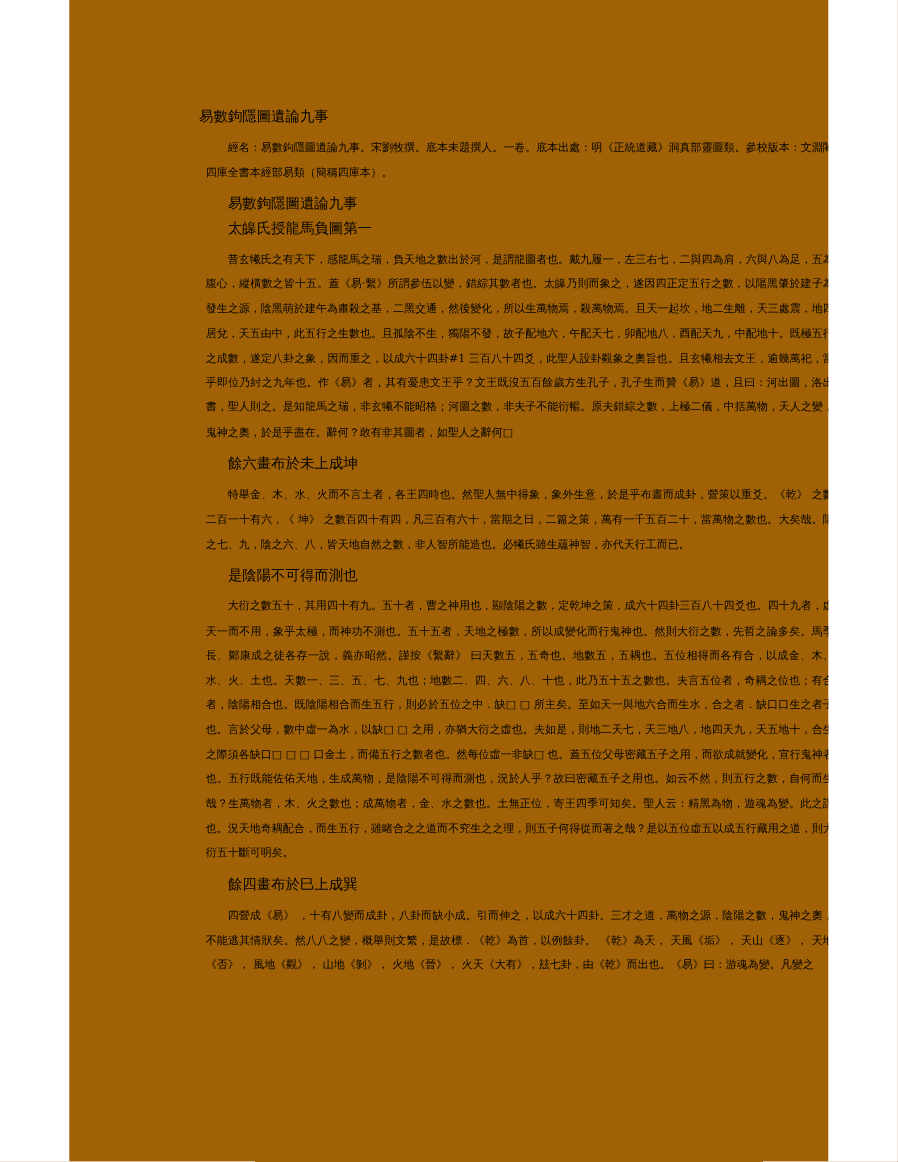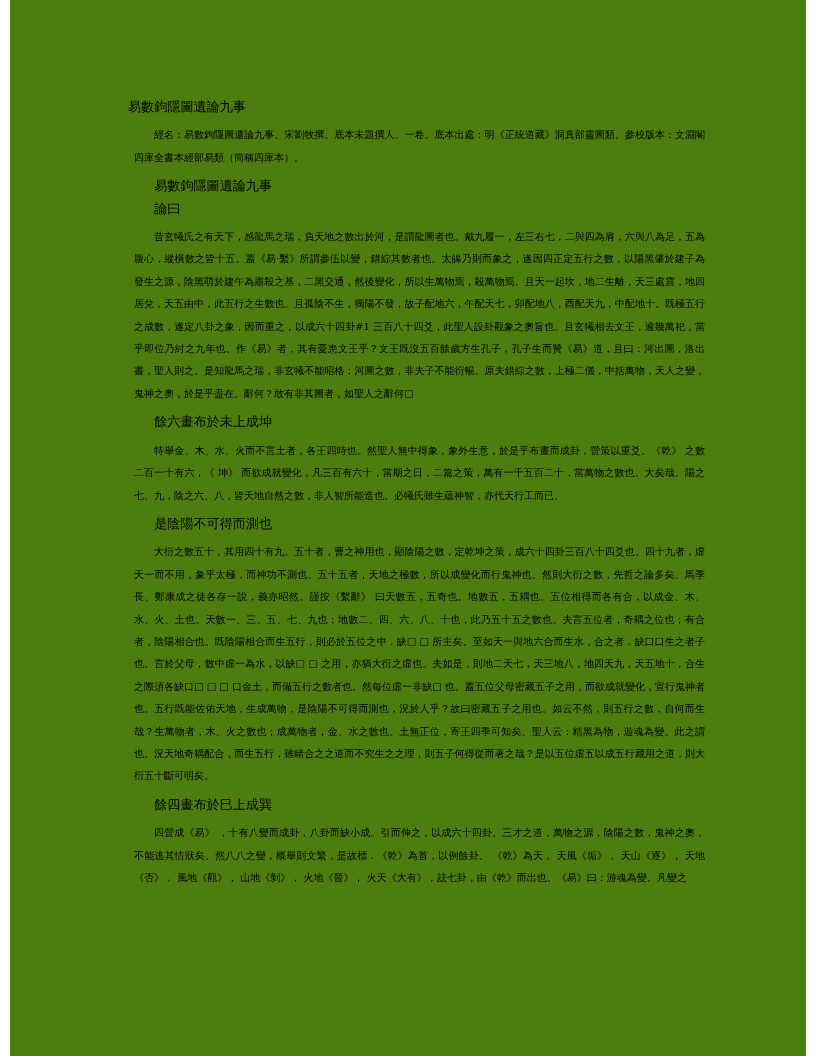--- a/index.html
+++ b/index.html
@@ -7,24 +7,24 @@
     margin: 0;
     padding: 0;
     background: #ffffff;
   }
   body {
     font-family: "DejaVu Serif", "Liberation Serif", serif;
     color: #000000;
   }
   .page {
     position: relative;
-    width: 796px;
+    width: 690px;
     height: 1056px;
     margin: 0 auto;
-    background: #4d7c0f;
+    background: #a16207;
     overflow: hidden;
     box-sizing: border-box;
   }
   .doc-body {
     position: absolute;
     left: 118px;
     top: 96px;
     width: 583px;
   }
   .para {
@@ -67,29 +67,29 @@
 
 <div class="page">
   <div class="doc-body">
 
     <p class="title-line">易數鉤隱圖遺論九事</p>
 
     <p class="para indent">經名：易數鉤隱圖遺論九事。宋劉牧撰。底本未題撰人。一卷。底本出處：明《正統道藏》洞真部靈圖類。參校版本：文淵閣四庫全書本經部易類（簡稱四庫本）。</p>
 
     <p class="heading">易數鉤隱圖遺論九事</p>
 
+    <p class="heading">太皞氏授龍馬負圖第一</p>
 
-    <p class="heading">論曰</p>
 
     <p class="para indent">昔玄犧氏之有天下，感龍馬之瑞，負天地之數出於河，是謂龍圖者也。戴九履一，左三右七，二與四為肩，六與八為足，五為腹心，縱橫數之皆十五。蓋《易·繫》所謂參伍以變，錯綜其數者也。太皞乃則而象之，遂因四正定五行之數，以陽黑肇於建子為發生之源，陰黑萌於建午為肅殺之基，二黑交通，然後變化，所以生萬物焉，殺萬物焉。且天一起坎，地二生離，天三處震，地四居兌，天五由中，此五行之生數也。且孤陰不生，獨陽不發，故子配地六，午配天七，卯配地八，酉配天九，中配地十。既極五行之成數，遂定八卦之象，因而重之，以成六十四卦#1 三百八十四爻，此聖人設卦觀象之奧旨也。且玄犧相去文王，逾幾萬祀，當乎即位乃紂之九年也。作《易》者，其有憂患文王乎？文王既沒五百餘歲方生孔子，孔子生而贊《易》道，且曰：河出圖，洛出書，聖人則之。是知龍馬之瑞，非玄犧不能昭格；河圖之數，非夫子不能衍暢。原夫錯綜之數，上極二儀，中括萬物，天人之變，鬼神之奧，於是乎盡在。辭何？敢有非其圖者，如聖人之辭何□</p>
 
     <p class="heading">餘六畫布於未上成坤</p>
 
 
-    <p class="para indent">特舉金、木、水、火而不言土者，各王四時也。然聖人無中得象，象外生意，於是乎布晝而成卦，營策以重爻。《乾》 之數二百一十有六，《 坤》 而欲成就變化，凡三百有六十，當期之日，二篇之策，萬有一千五百二十，當萬物之數也。大矣哉。陽之七、九，陰之六、八，皆天地自然之數，非人智所能造也。必犧氏雖生蘊神智，亦代天行工而已。</p>
+    <p class="para indent">特舉金、木、水、火而不言土者，各王四時也。然聖人無中得象，象外生意，於是乎布晝而成卦，營策以重爻。《乾》 之數二百一十有六，《 坤》 之數百四十有四，凡三百有六十，當期之日，二篇之策，萬有一千五百二十，當萬物之數也。大矣哉。陽之七、九，陰之六、八，皆天地自然之數，非人智所能造也。必犧氏雖生蘊神智，亦代天行工而已。</p>
 
     <p class="heading">是陰陽不可得而測也</p>
 
     <p class="para indent">大衍之數五十，其用四十有九。五十者，曹之神用也，顯陰陽之數，定乾坤之策，成六十四卦三百八十四爻也。四十九者，虛天一而不用，象乎太極，而神功不測也。五十五者，天地之極數，所以成變化而行鬼神也。然則大衍之數，先哲之論多矣。馬季長、鄭康成之徒各存一說，義亦昭然。謹按《繫辭》 曰天數五，五奇也。地數五，五耦也。五位相得而各有合，以成金、木、水、火、土也。天數一、三、五、七、九也；地數二、四、六、八、十也，此乃五十五之數也。夫言五位者，奇耦之位也；有合者，陰陽相合也。既陰陽相合而生五行，則必於五位之中．缺□ □ 所主矣。至如天一與地六合而生水，合之者．缺口口生之者子也。言於父母，數中虛一為水，以缺□ □ 之用，亦猶大衍之虛也。夫如是，則地二天七，天三地八，地四天九，天五地十，合生之際須各缺口□ □ □ 口金土，而備五行之數者也。然每位虛一非缺□ 也。蓋五位父母密藏五子之用，而欲成就變化，宣行鬼神者也。五行既能佐佑天地，生成萬物，是陰陽不可得而測也，況於人乎？故曰密藏五子之用也。如云不然，則五行之數，自何而生哉？生萬物者，木、火之數也；成萬物者，金、水之數也。土無正位，寄王四季可知矣。聖人云：精黑為物，遊魂為變。此之謂也。況天地奇耦配合，而生五行，雖睹合之之道而不究生之之理，則五子何得從而著之哉？是以五位虛五以成五行藏用之道，則大衍五十斷可明矣。</p>
 
     <p class="heading">餘四畫布於巳上成巽</p>
 
     <p class="para indent">四營成《易》 ，十有八變而成卦，八卦而缺小成。引而伸之，以成六十四卦。三才之道，萬物之源，陰陽之數，鬼神之奧，不能逃其情狀矣。然八八之變，概舉則文繁，是故標．《乾》為首，以例餘卦。 《乾》為天， 天風《垢》， 天山《逐》， 天地《否》， 風地《觀》， 山地《剝》， 火地《晉》， 火天《大有》，玆七卦，由《乾》而出也。《易》曰：游魂為變。凡變之</p>
 
   </div>

